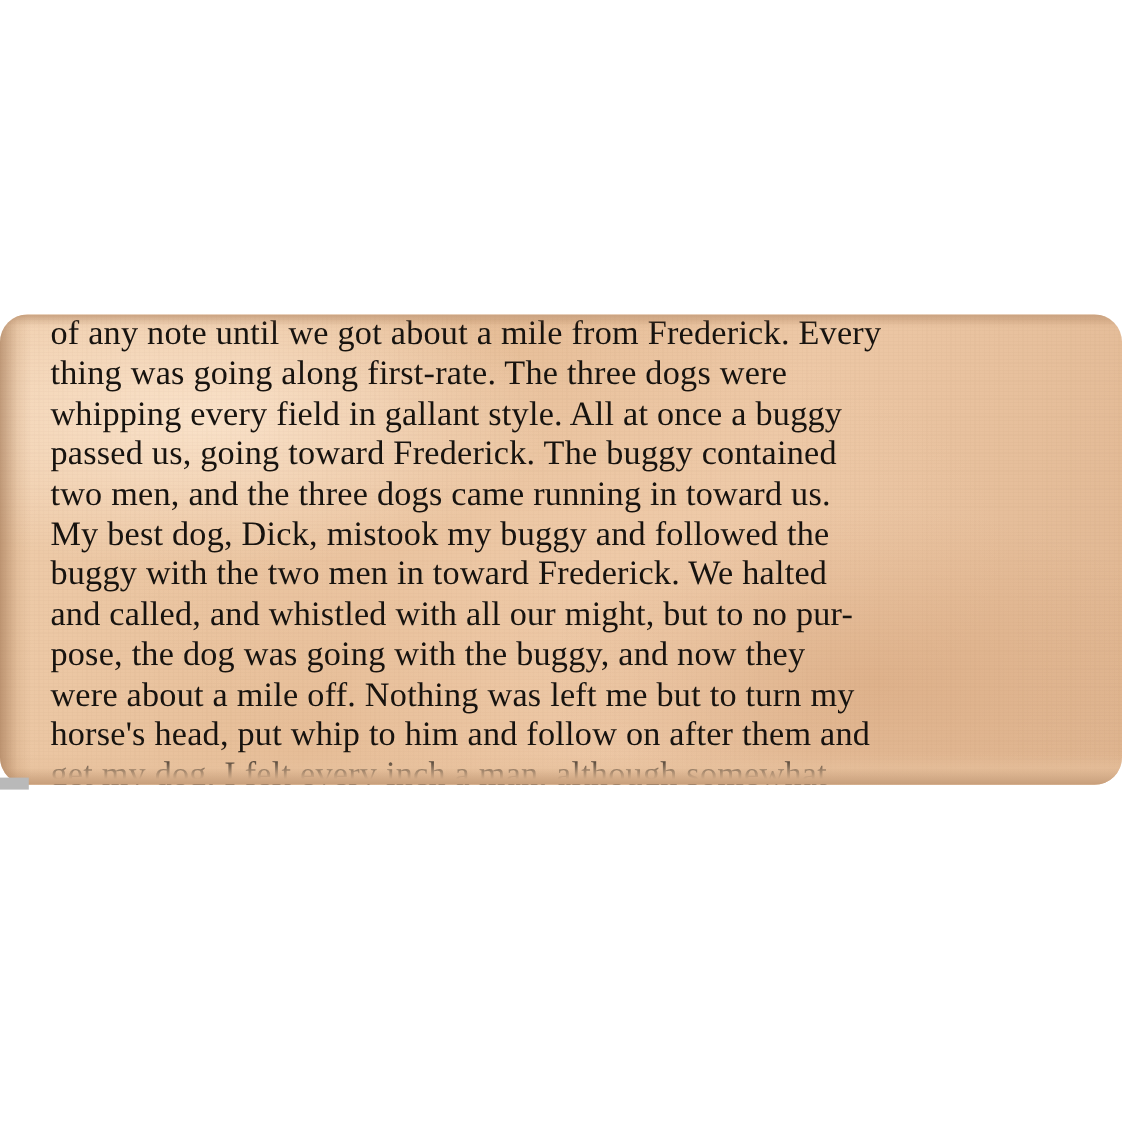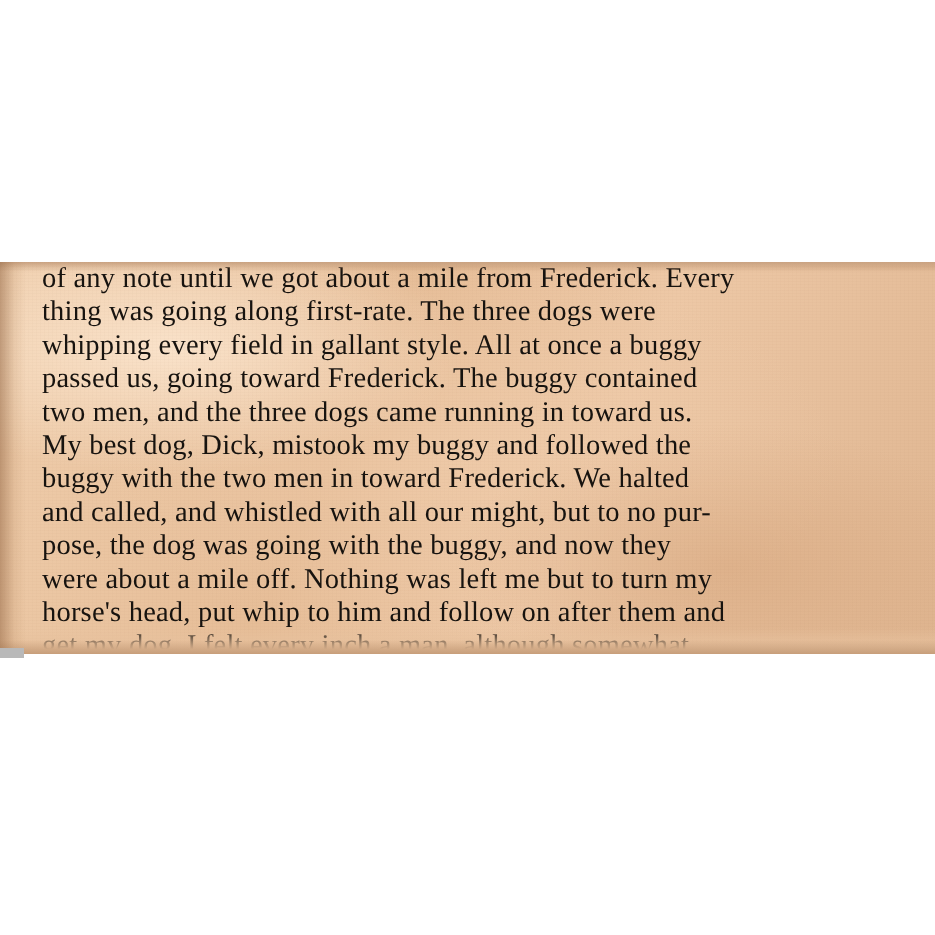--- a/index.html
+++ b/index.html
@@ -26,20 +26,21 @@
     top: 262px;
     width: 935px;
     height: 392px;
     overflow: hidden;
     background: #e8c3a0;
     background-image:
       radial-gradient(ellipse 420px 180px at 18% 22%, rgba(255,236,215,0.75), rgba(255,236,215,0) 70%),
       radial-gradient(ellipse 380px 200px at 78% 78%, rgba(214,165,124,0.55), rgba(214,165,124,0) 72%),
       radial-gradient(ellipse 500px 260px at 50% 50%, rgba(240,205,172,0.65), rgba(240,205,172,0) 75%),
       linear-gradient(115deg, #f0cfae 0%, #e6bd97 38%, #edc8a6 62%, #dfb590 100%);
+    border-radius: 23px;
   }
   
   #grain {
     position: absolute;
     inset: 0;
     opacity: 0.22;
     background-image:
       repeating-linear-gradient(0deg, rgba(120,80,50,0.10) 0px, rgba(120,80,50,0.10) 1px, rgba(255,255,255,0) 1px, rgba(255,255,255,0) 3px),
       repeating-linear-gradient(90deg, rgba(120,80,50,0.07) 0px, rgba(120,80,50,0.07) 1px, rgba(255,255,255,0) 1px, rgba(255,255,255,0) 4px);
     pointer-events: none;

